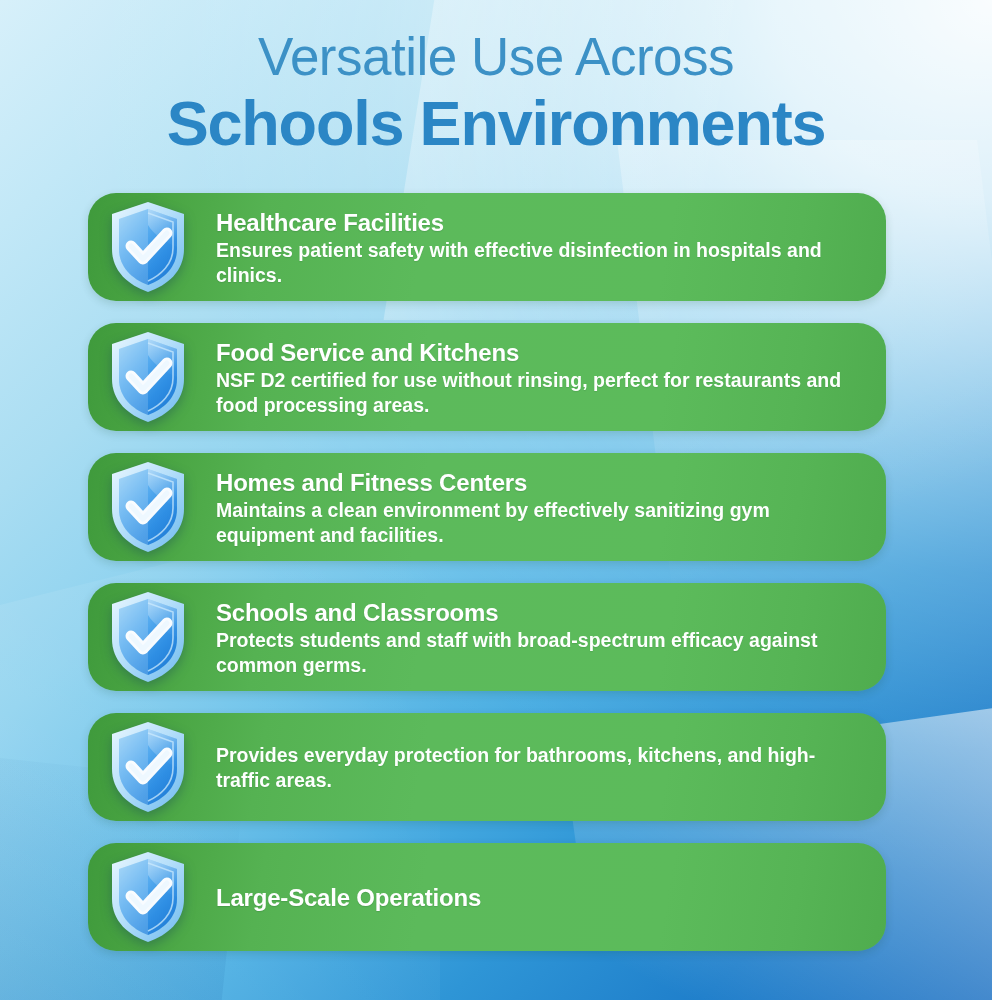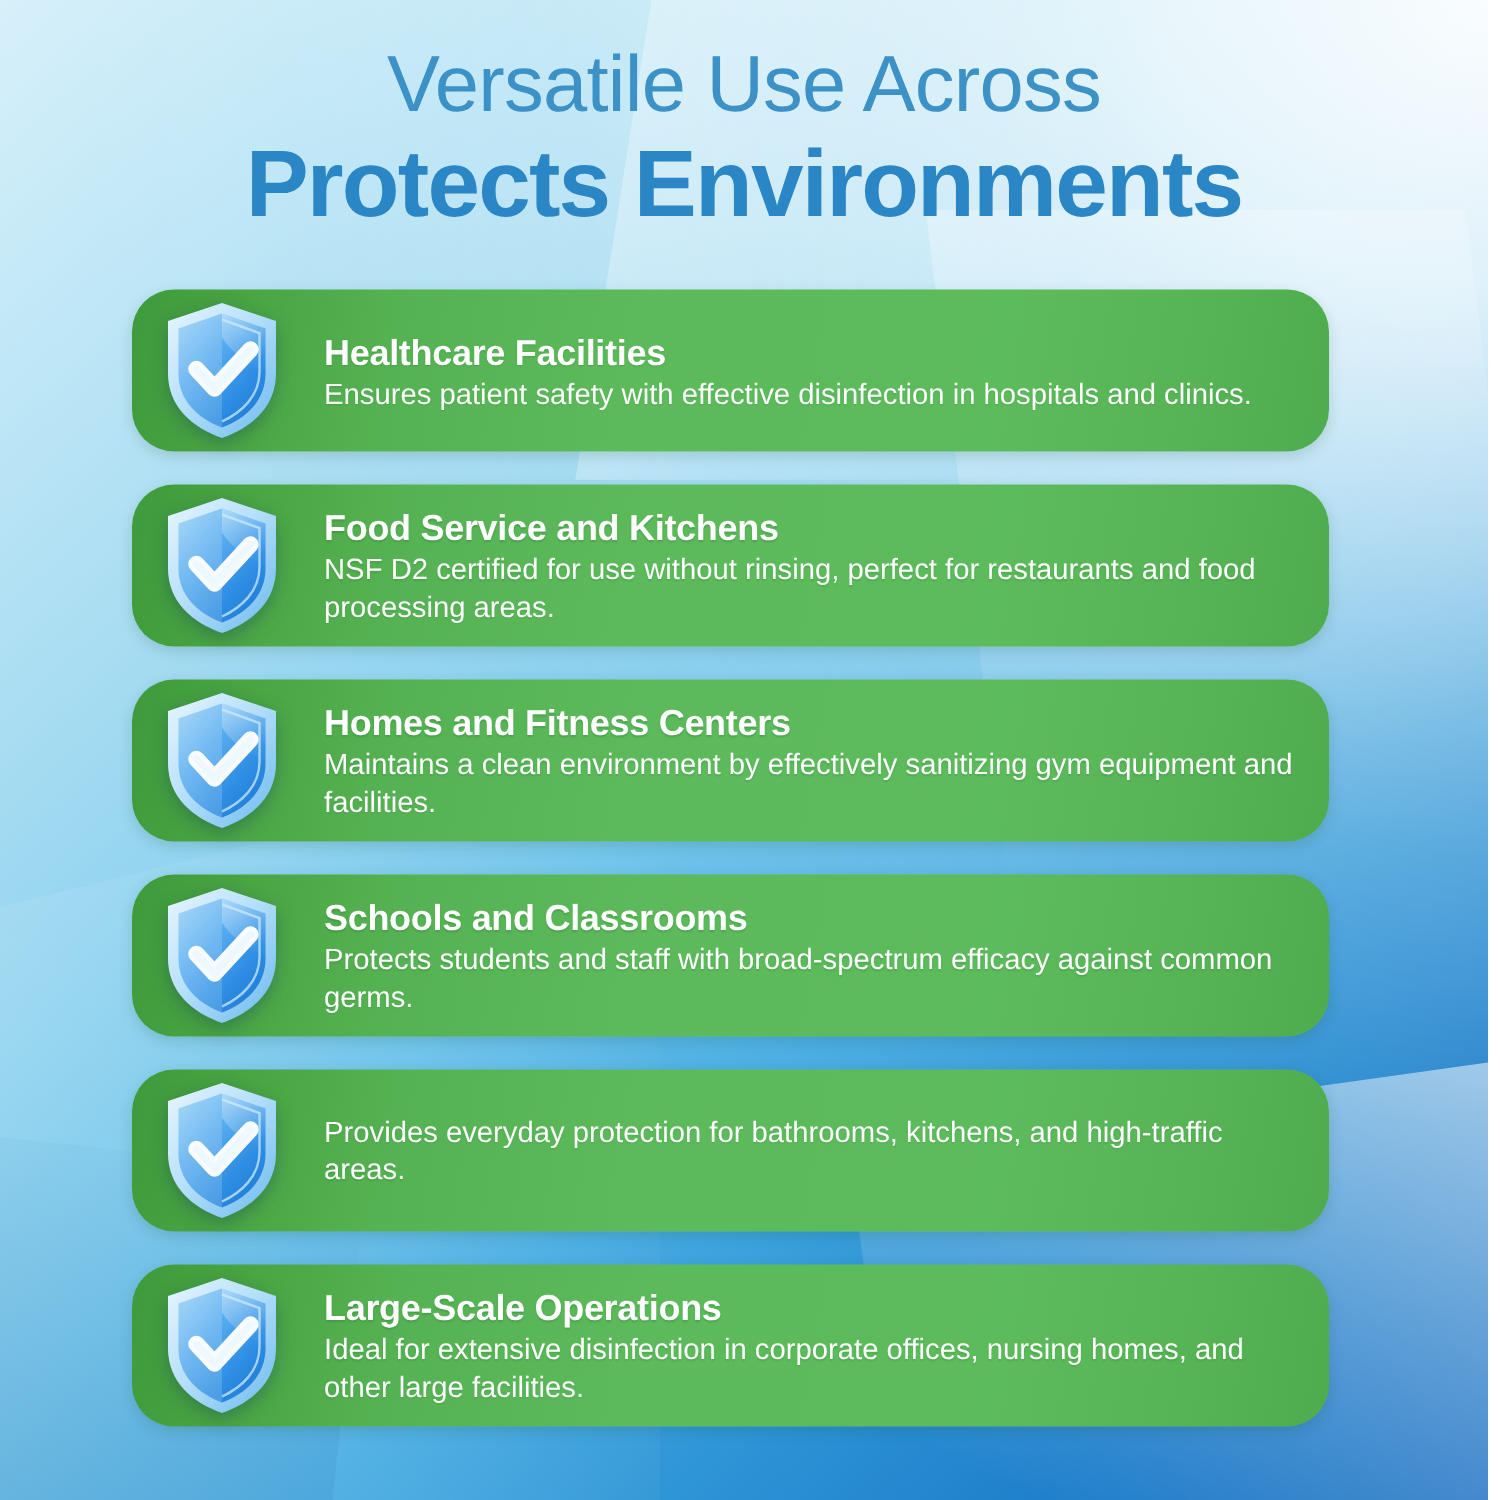--- a/index.html
+++ b/index.html
@@ -137,41 +137,41 @@
     font-weight:bold;
     line-height:30px;
     letter-spacing:-.2px;
     color:#ffffff;
     text-shadow:0 1px 1px rgba(30,90,50,.22);
   }
   .card-desc{
     display:block;
     font-size:19.5px;
     line-height:25px;
-    font-weight:400;
+    font-weight:700;
     color:#fdfffd;
     text-shadow:0 1px 1px rgba(30,90,50,.16);
     max-width:700px;
   }
 </style>
 </head>
 <body>
 
 <div class="canvas">
 
   <div class="bg-wash"></div>
   <div class="facet facet-a"></div>
   <div class="facet facet-e"></div>
   <div class="facet facet-b"></div>
   <div class="facet facet-c"></div>
   <div class="facet facet-d"></div>
 
   <div class="headline">
     <span class="line1">Versatile Use Across</span>
-    <span class="line2">Protects Environments</span>
+    <span class="line2">Schools Environments</span>
   </div>
 
   <div class="cards">
 
     <div class="card">
       <div class="shield-wrap">
         <svg viewBox="0 0 84 96" xmlns="http://www.w3.org/2000/svg">
           <defs>
             <linearGradient id="sRim1" x1="0" y1="0" x2="1" y2="1">
               <stop offset="0" stop-color="#e8f6ff"></stop>
@@ -282,18 +282,17 @@
           <path d="M42 10 L71 20 V50 C71 68 58 80 42 86 C26 80 13 68 13 50 V20 Z" fill="url(#sBody1)"></path>
           <path d="M42 10 L71 20 V48 C60 44 48 36 42 26 Z" fill="url(#sGloss1)" opacity=".55"></path>
           <path d="M42 10 L42 86 C26 80 13 68 13 50 V20 Z" fill="#ffffff" opacity=".16"></path>
           <path d="M42 14 L67 23 V49 C67 65 55 76 42 82" fill="none" stroke="#cbe9fd" stroke-opacity=".75" stroke-width="1.6"></path>
           <path d="M25 47 L37 60 L61 34" fill="none" stroke="#ffffff" stroke-width="11" stroke-linecap="round" stroke-linejoin="round" opacity=".96"></path>
           <path d="M25 47 L37 60 L61 34" fill="none" stroke="#eef8ff" stroke-width="5" stroke-linecap="round" stroke-linejoin="round"></path>
         </svg>
       </div>
       <div class="card-text">
         <span class="card-title">Large-Scale Operations</span>
-        <span class="card-desc">Ideal for extensive disinfection in corporate offices, nursing homes, and other large facilities.</span>
       </div>
     </div>
 
   </div>
 </div>
 
 </body></html>

